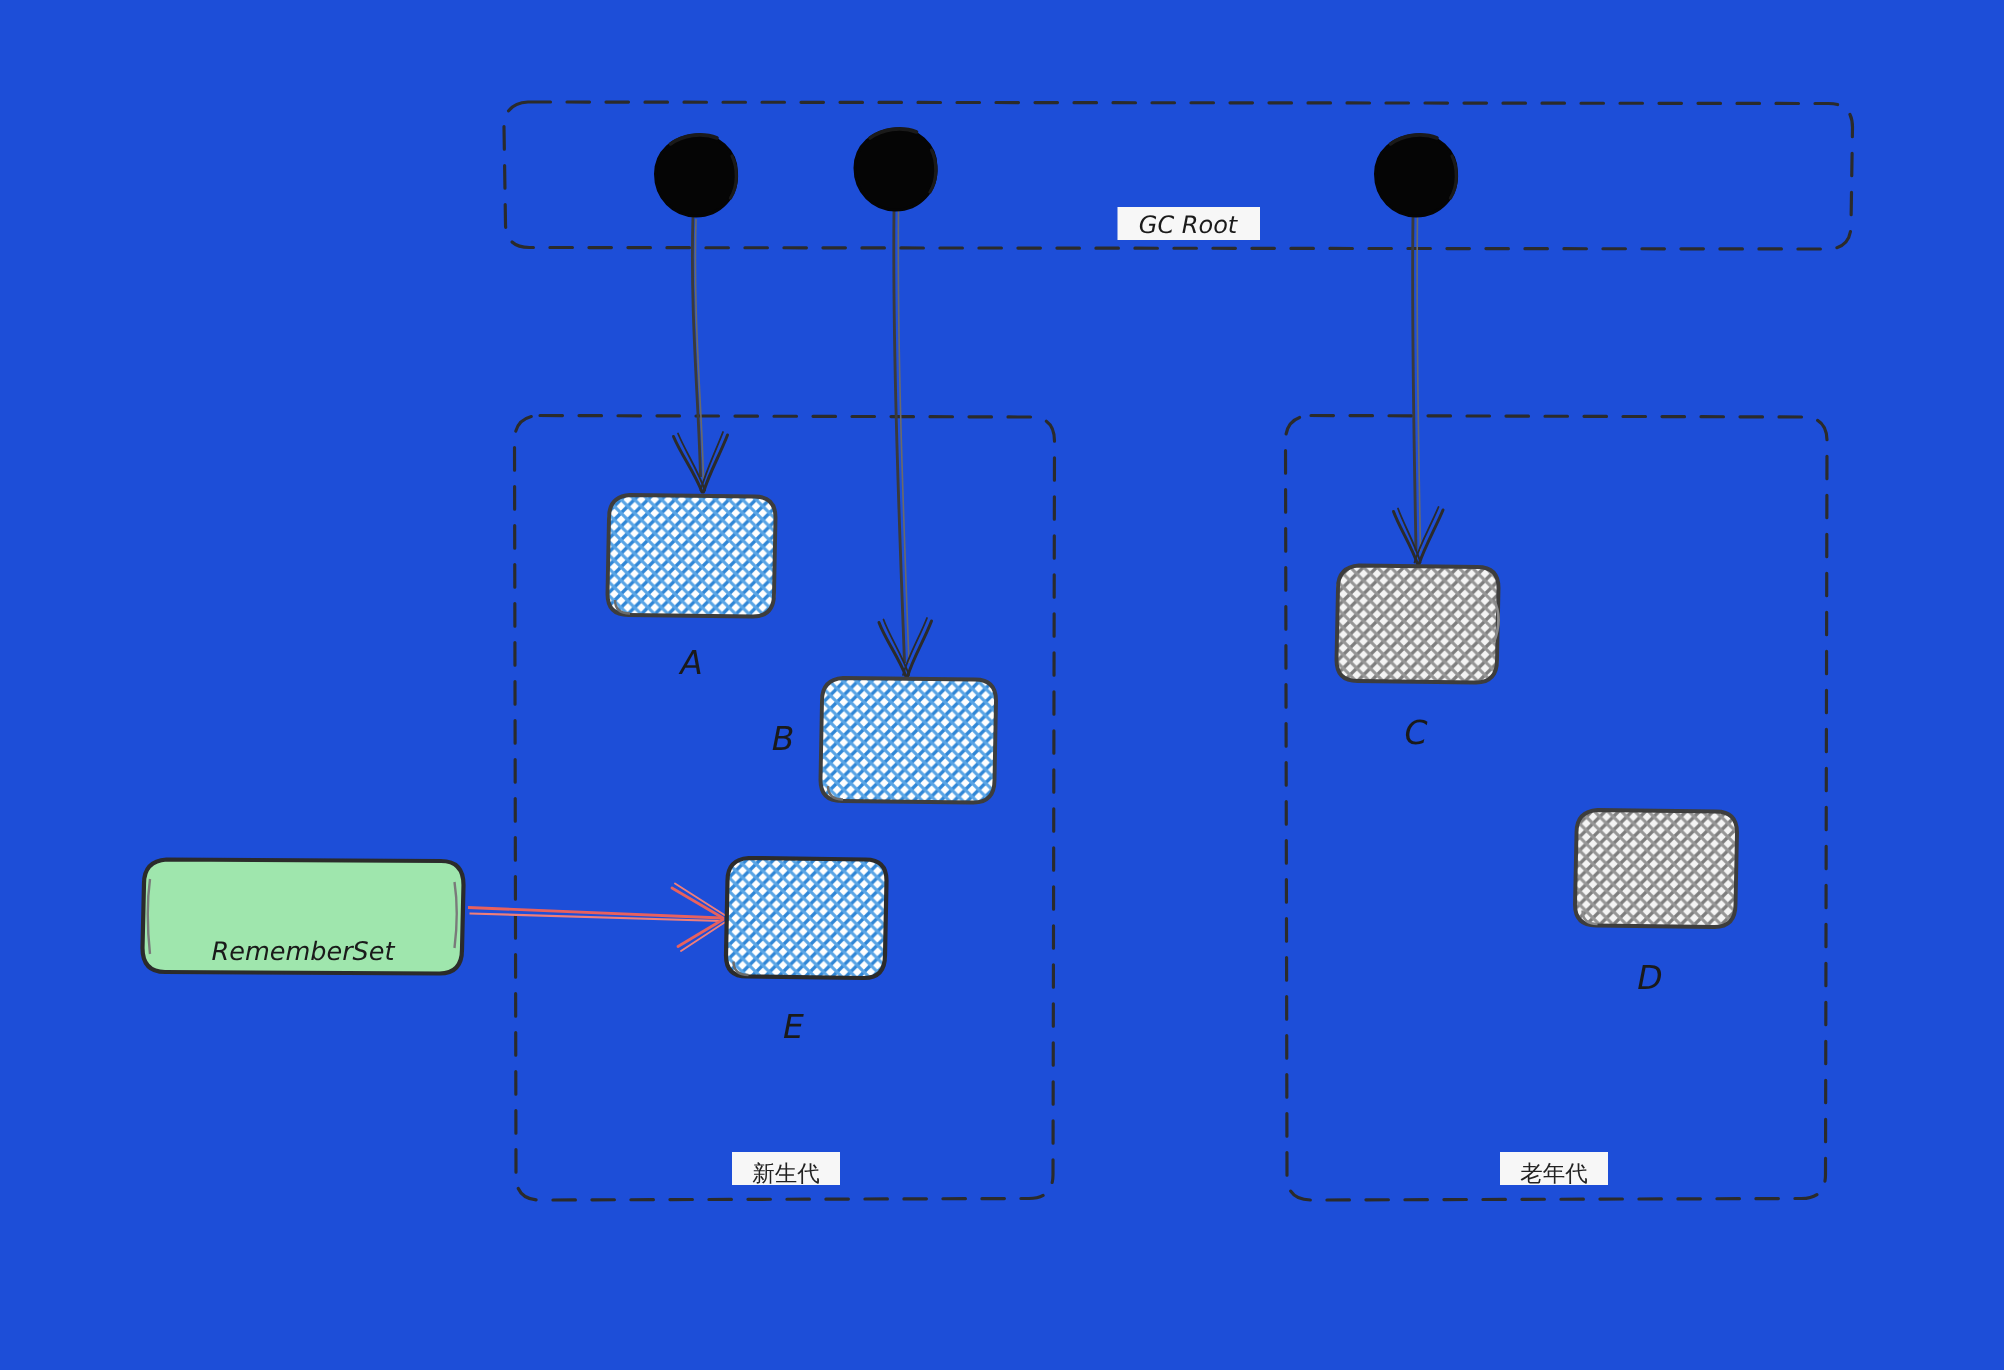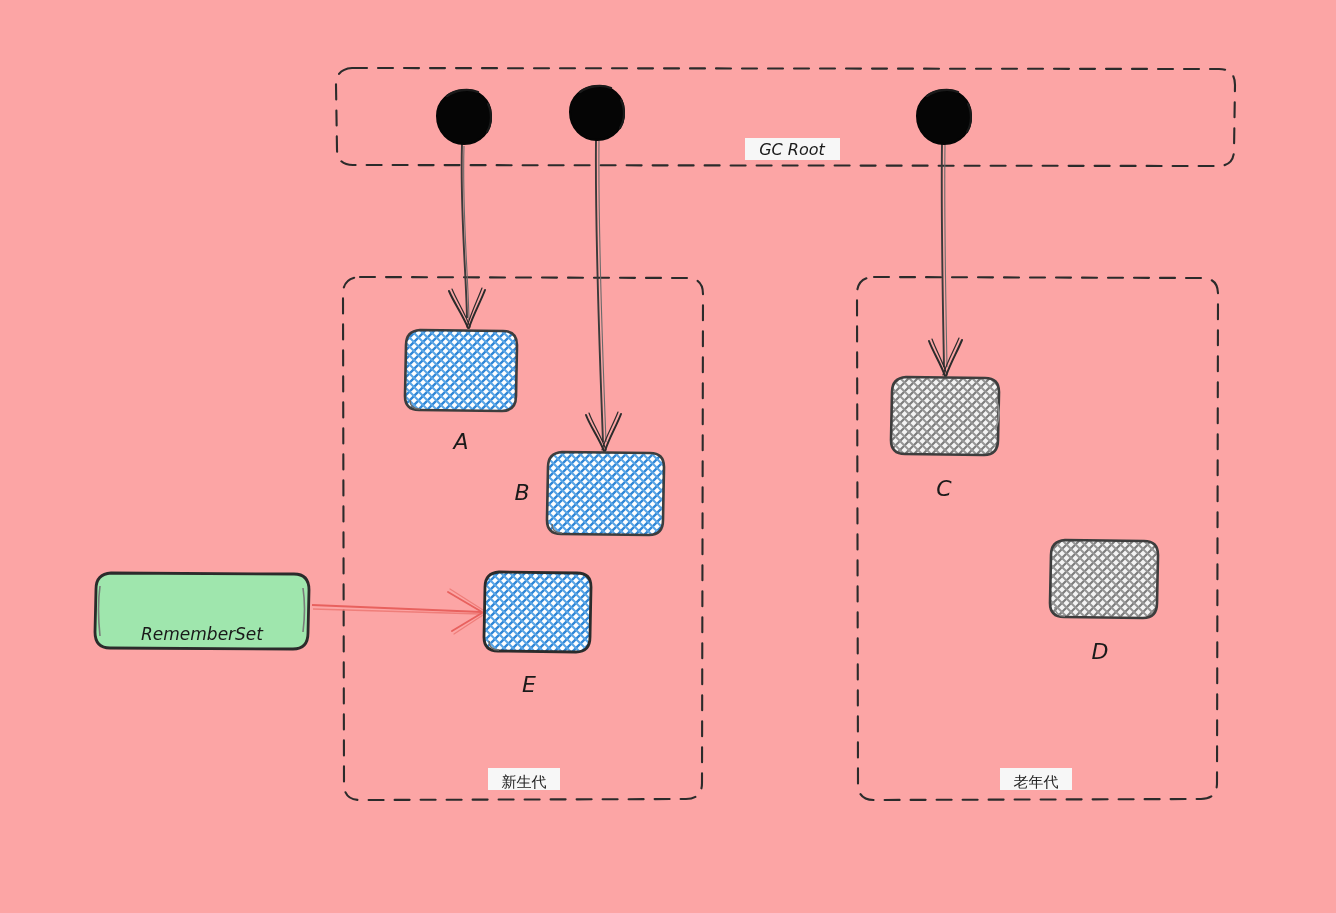--- a/index.html
+++ b/index.html
@@ -8,21 +8,21 @@
     padding: 0;
     background: #ffffff;
   }
   body {
     font-family: "DejaVu Sans", sans-serif;
   }
   #canvas {
     position: relative;
     width: 1336px;
     height: 913px;
-    background: #fca5a5;
+    background: #1d4ed8;
     overflow: hidden;
   }
   #canvas svg.layer {
     position: absolute;
     top: 0;
     left: 0;
     width: 1336px;
     height: 913px;
   }
   .hand-label {

